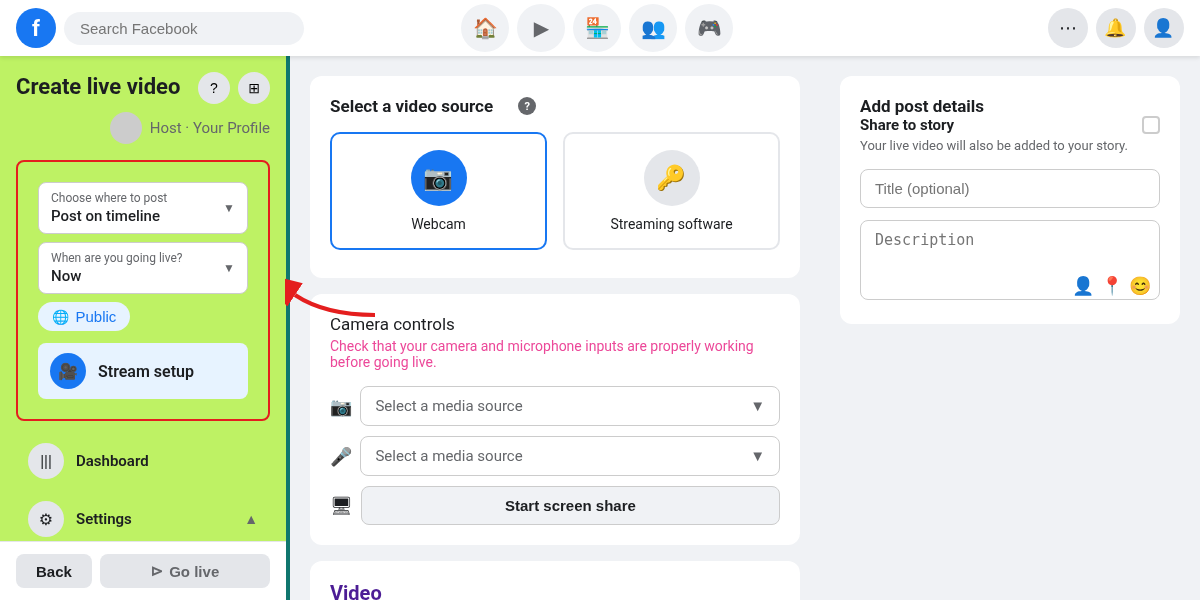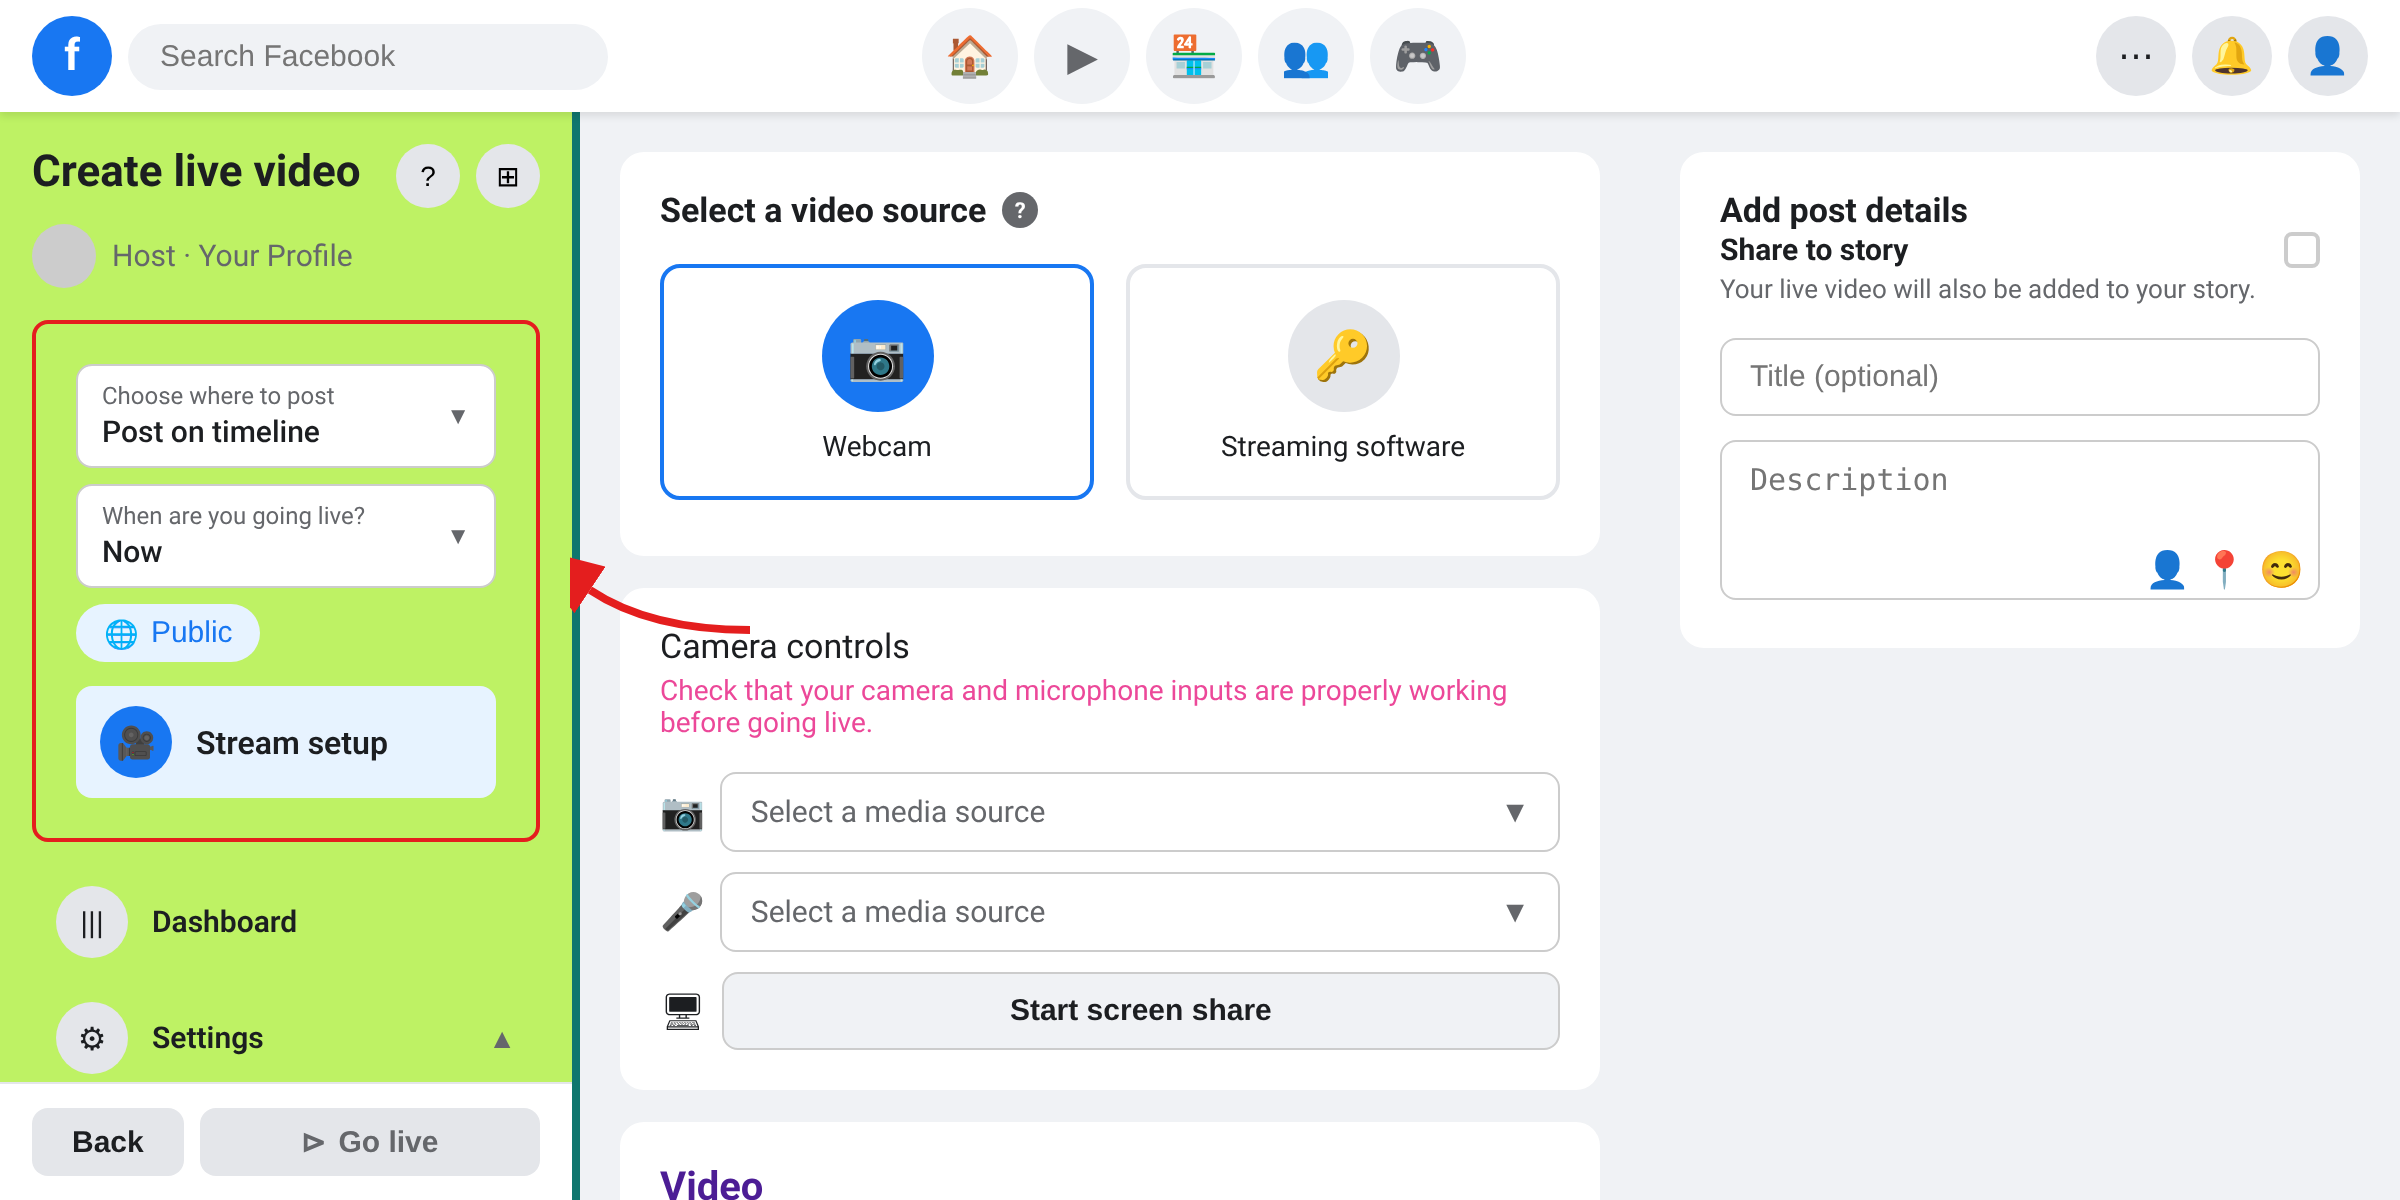--- a/index.html
+++ b/index.html
@@ -109,20 +109,21 @@
       border: none;
       cursor: pointer;
       display: flex; align-items: center; justify-content: center;
       font-size: 14px;
     }
     .host-row {
       display: flex;
       align-items: center;
       gap: 8px;
       margin-bottom: 16px;
+      justify-content: flex-end;
     }
     .host-avatar {
       width: 32px; height: 32px;
       border-radius: 50%;
       background: #ccc;
     }
     .host-label {
       font-size: 15px;
       color: #65676b;
     }
@@ -292,21 +293,22 @@
       padding: 20px;
       margin-bottom: 16px;
     }
 
     .section-title {
       font-size: 17px;
       font-weight: 700;
       color: #1c1e21;
       margin-bottom: 16px;
       display: flex;
-      gap: 8px;
+      align-items: center;
+      gap: 25px;
     }
 
     .video-source-grid {
       display: flex;
       gap: 16px;
       margin-bottom: 8px;
     }
     .video-source-option {
       flex: 1;
       border: 2px solid #1877f2;

